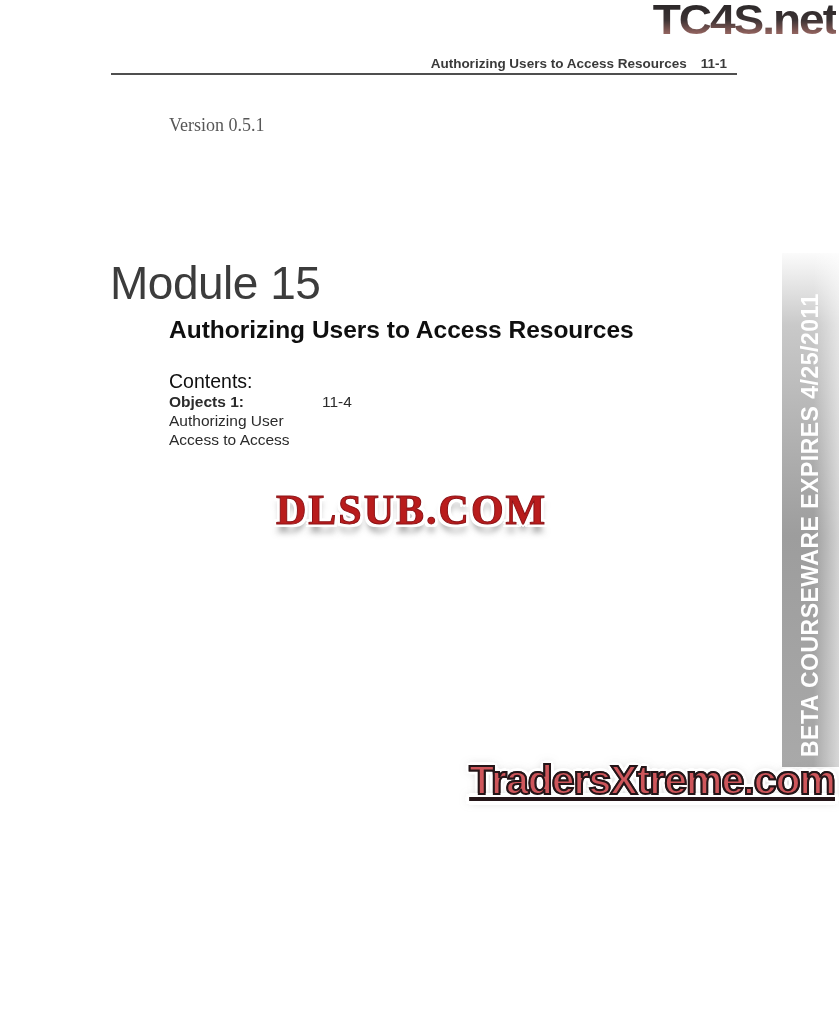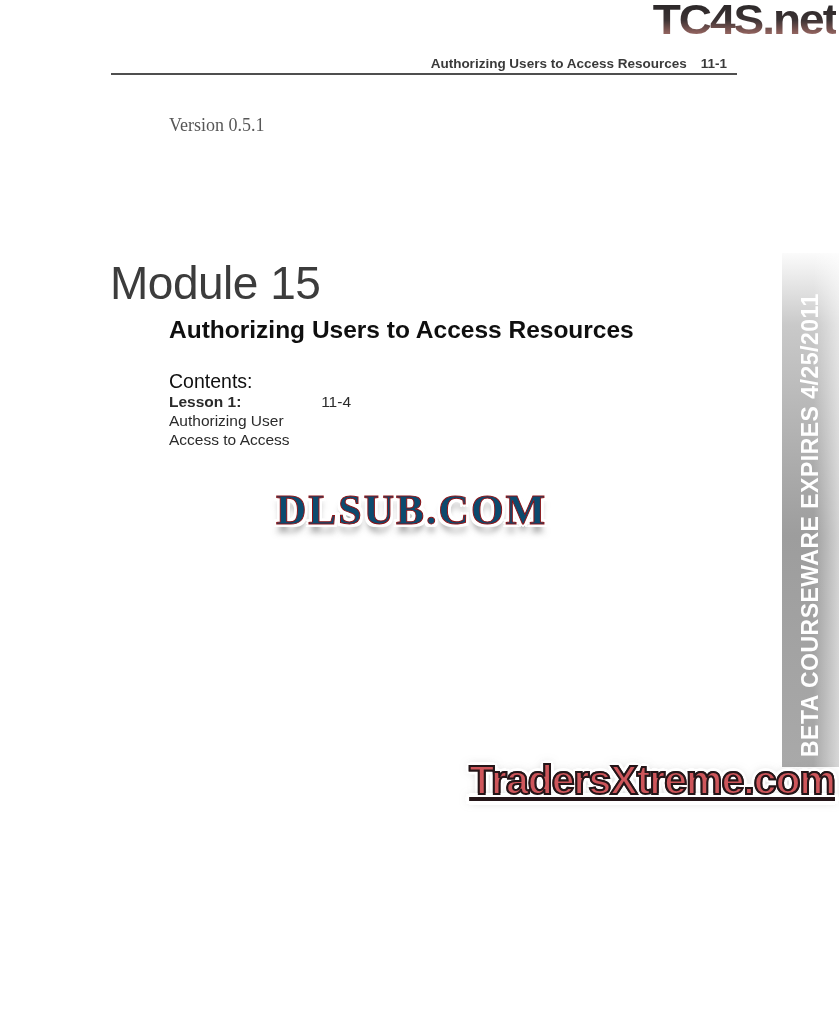--- a/index.html
+++ b/index.html
@@ -110,21 +110,21 @@
 
   
   .dlsub-stamp {
     position: absolute;
     top: 486px;
     left: 276px;
     font-family: "Liberation Serif", serif;
     font-weight: 900;
     font-size: 42px;
     letter-spacing: 2px;
-    color: #0c4a6e;
+    color: #b91c1c;
     -webkit-text-stroke: 1px #8c1115;
     text-shadow:
       -3px 0 0 #ffffff, 3px 0 0 #ffffff, 0 -3px 0 #ffffff, 0 3px 0 #ffffff,
       -2px -2px 0 #ffffff, 2px -2px 0 #ffffff, -2px 2px 0 #ffffff, 2px 2px 0 #ffffff,
       -3px -3px 0 #ffffff, 3px -3px 0 #ffffff, -3px 3px 0 #ffffff, 3px 3px 0 #ffffff,
       0 8px 6px rgba(70, 70, 70, 0.55);
     white-space: nowrap;
   }
 
   
@@ -189,21 +189,21 @@
   <div class="version">Version 0.5.1</div>
 
   <div class="module-title">Module 15</div>
 
   <div class="module-subtitle">Authorizing Users to Access Resources</div>
 
   <div class="contents-label">Contents:</div>
 
   <div class="toc">
     <div class="toc-row">
-      <span><span class="bold">Lesson 1:</span><span> Authorizing User Access to Access</span></span>
+      <span><span class="bold">Objects 1:</span><span> Authorizing User Access to Access</span></span>
       <span class="page">11-4</span>
     </div>
 
   </div>
 
   <div class="dlsub-stamp">DLSUB.COM</div>
 
   <div class="side-banner">
     <div class="side-banner-text">BETA COURSEWARE EXPIRES 4/25/2011</div>
   </div>

